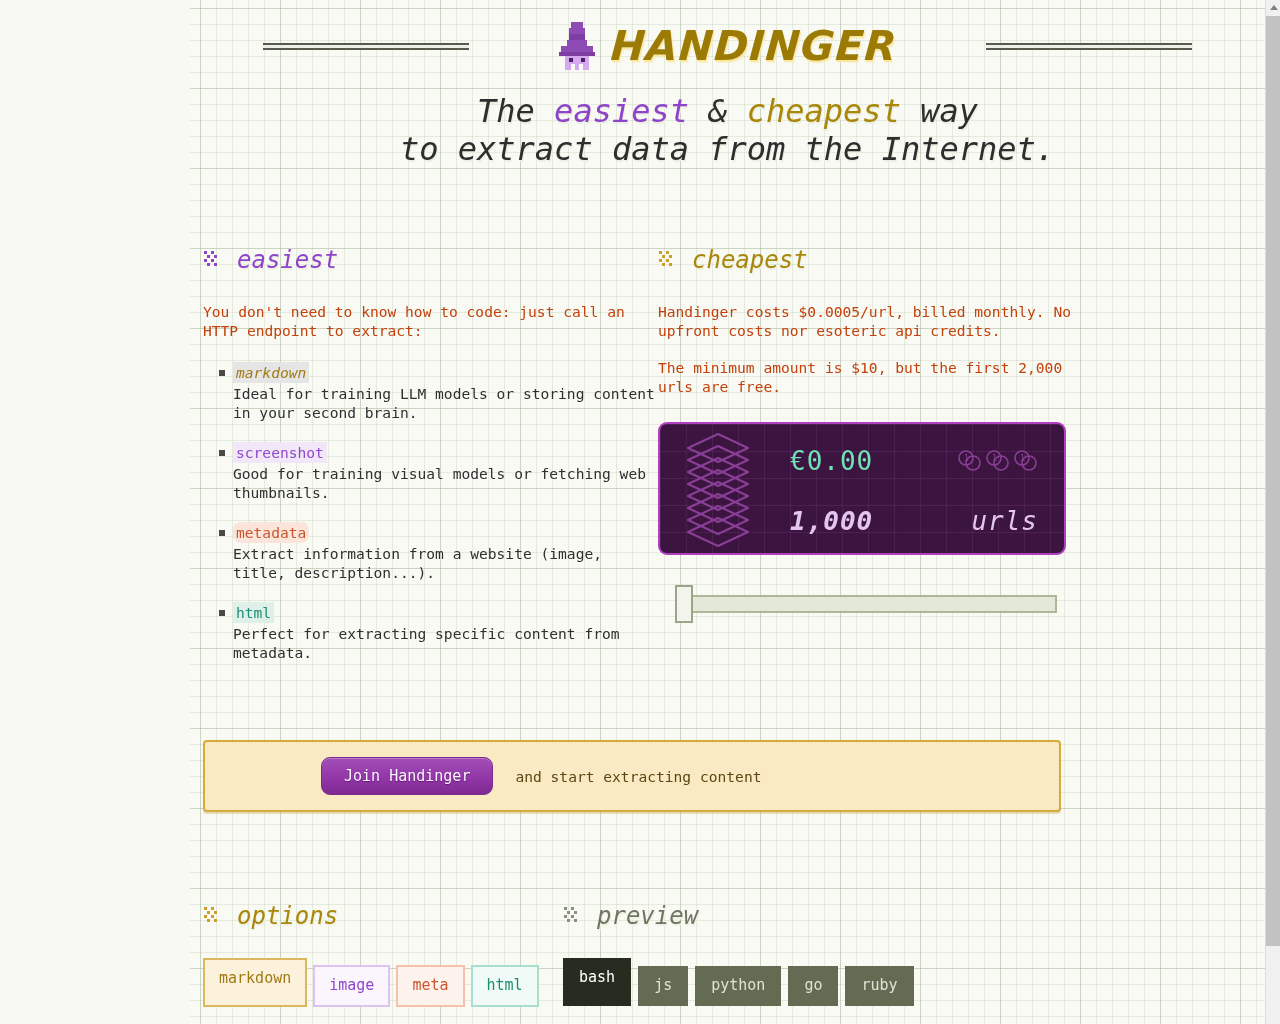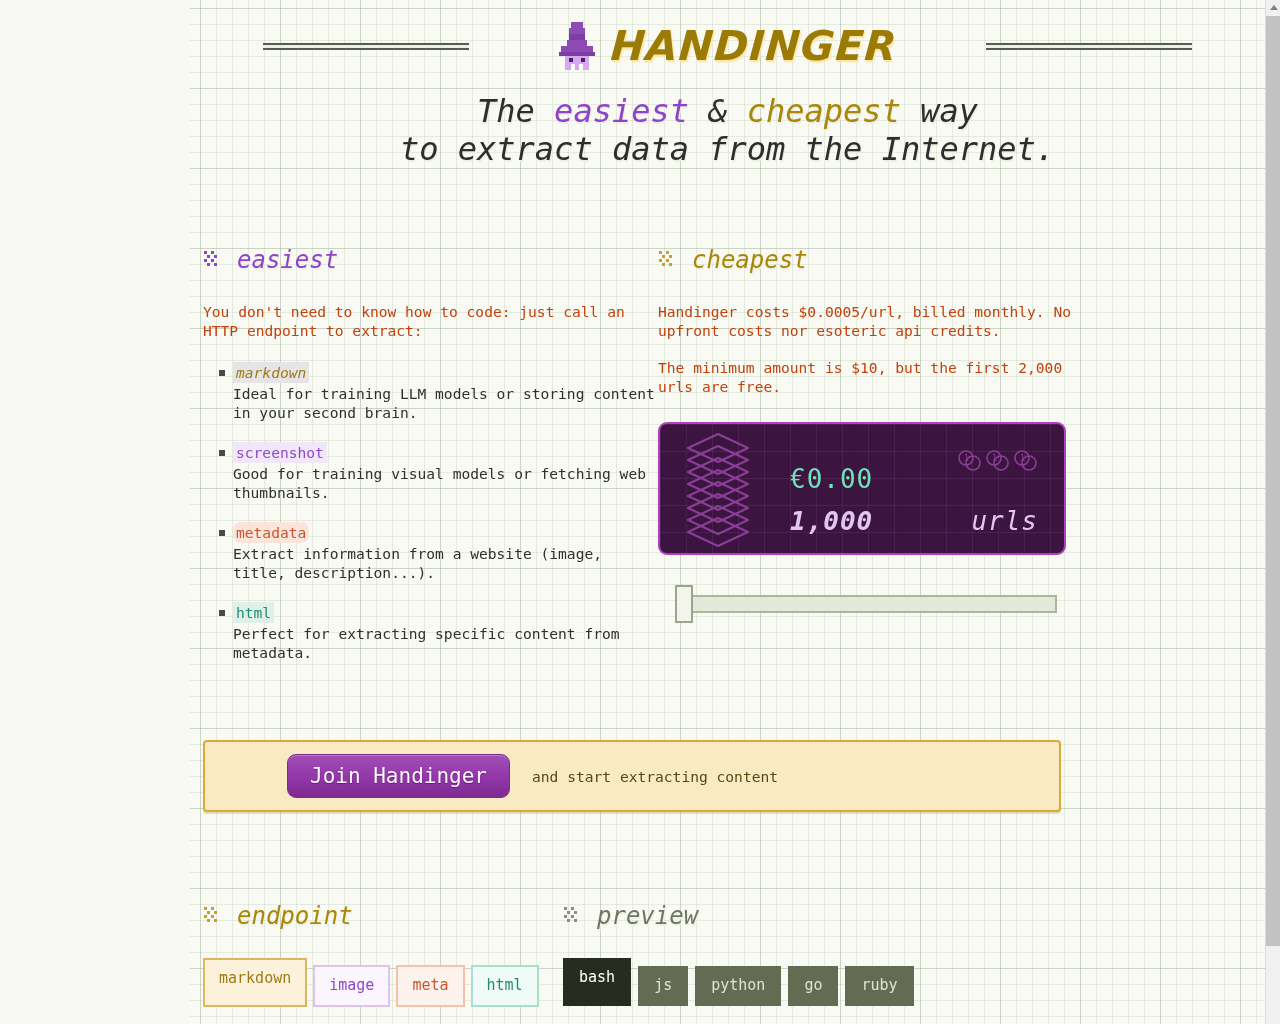--- a/index.html
+++ b/index.html
@@ -178,21 +178,21 @@
       linear-gradient(to right, rgba(160,90,170,.16) 1px, transparent 1px),
       linear-gradient(to bottom, rgba(160,90,170,.16) 1px, transparent 1px);
     background-size: 26px 26px, 27px 27px;
     border: 2px solid #b13fc0;
     overflow: hidden;
   }
   .layers { position: absolute; left: 24px; top: 6px; width: 68px; height: 122px; }
   .coins  { position: absolute; right: 26px; top: 25px; width: 80px; height: 26px; }
   .price-amount {
     position: absolute;
-    left: 130px; top: 40px;
+    left: 130px; top: 22px;
     font-size: 26px;
     letter-spacing: 1px;
     color: #6fe3b6;
   }
   .price-count {
     position: absolute;
     left: 130px; top: 82px;
     font-size: 26px;
     font-style: italic;
     letter-spacing: 1px;
@@ -237,24 +237,24 @@
     width: 858px;
     height: 72px;
     background: #faeac3;
     border: 2px solid #d6ab3a;
     border-radius: 4px;
     display: flex;
     align-items: center;
     box-shadow: 0 2px 0 rgba(190,160,80,.35);
   }
   .join-btn {
-    margin-left: 82px;
+    margin-left: 116px;
     padding: 9px 22px;
     font-family: "DejaVu Sans Mono", monospace;
-    font-size: 21px;
+    font-size: 15px;
     color: #fdf7ff;
     background: linear-gradient(180deg, #a24fb7 0%, #9236a8 55%, #7e2a92 100%);
     border: 1px solid #7c2a8f;
     border-radius: 9px;
     cursor: pointer;
     text-shadow: 0 1px 1px rgba(60,10,70,.55);
     box-shadow: inset 0 1px 0 rgba(255,255,255,.25);
   }
   .cta-note {
     margin-left: 22px;
@@ -486,21 +486,21 @@
               <rect x="1" y="1" width="3" height="3"></rect>
                 <rect x="8" y="1" width="3" height="3"></rect>
               <rect x="4" y="5" width="3" height="3"></rect>
                 <rect x="11" y="5" width="3" height="3"></rect>
               <rect x="1" y="9" width="3" height="3"></rect>
                 <rect x="8" y="9" width="3" height="3"></rect>
               <rect x="4" y="13" width="3" height="3"></rect>
                 <rect x="11" y="13" width="3" height="3"></rect>
             </g>
           </svg>
-          <div class="sec-title gold">endpoint</div>
+          <div class="sec-title gold">options</div>
         </div>
         <div class="tabs">
           <div class="opt-tab markdown active">markdown</div>
           <div class="opt-tab image">image</div>
           <div class="opt-tab meta">meta</div>
           <div class="opt-tab html">html</div>
         </div>
       </div>
 
       <div class="panel-right">

